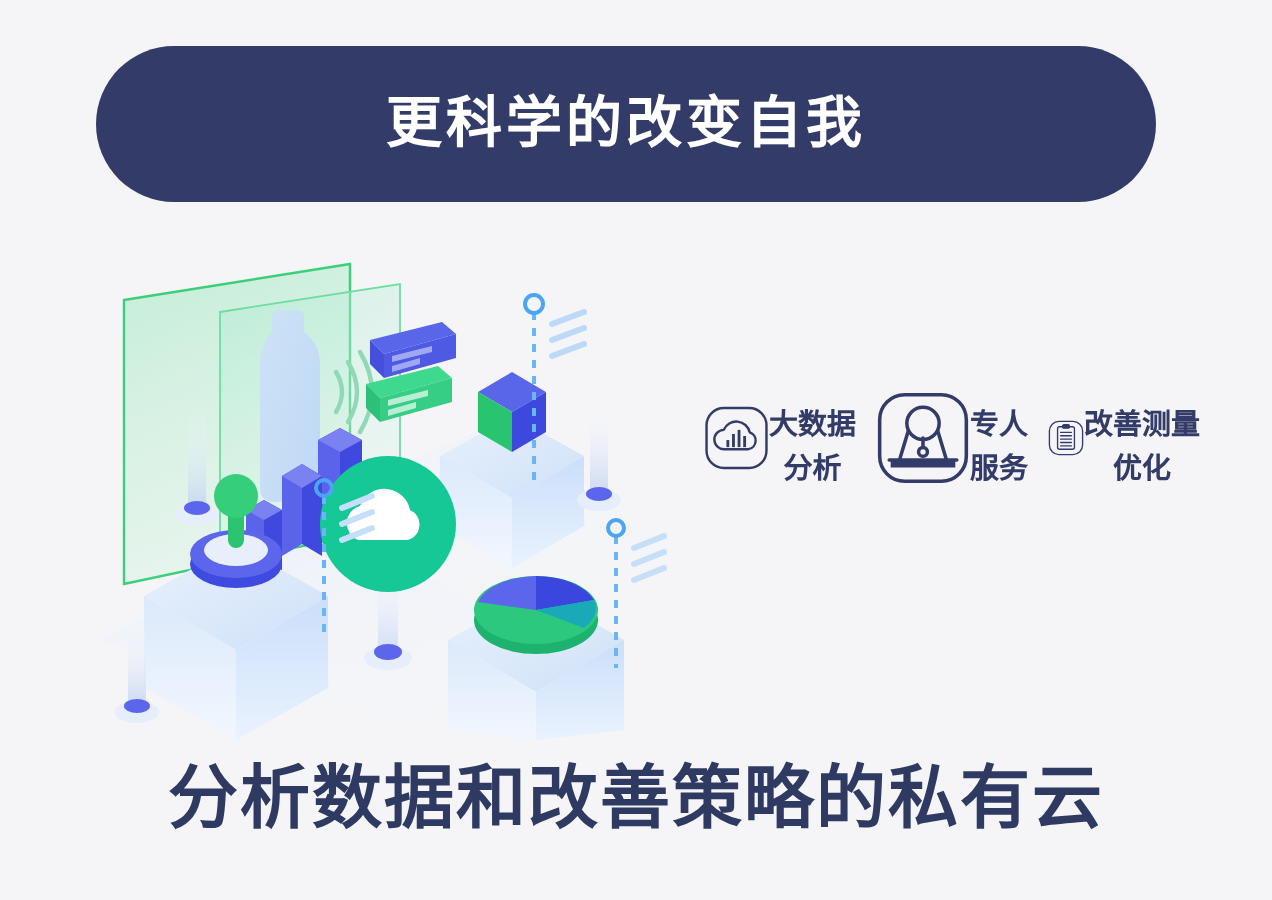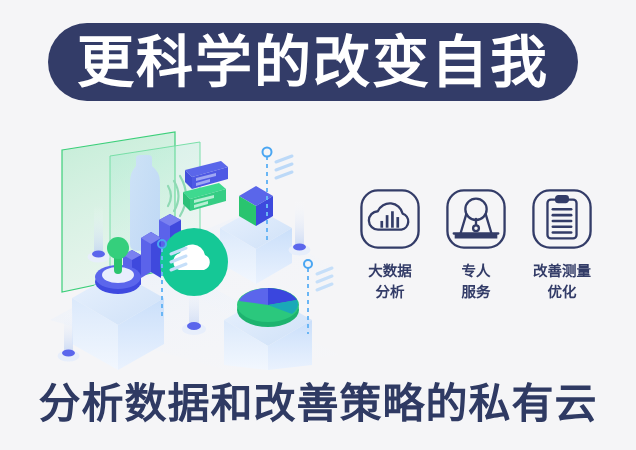--- a/index.html
+++ b/index.html
@@ -31,21 +31,21 @@
     height: 78px;
     background: #333c68;
     border-radius: 39px;
     display: flex;
     align-items: center;
     justify-content: center;
     box-sizing: border-box;
   }
   .banner-title {
     color: #ffffff;
-    font-size: 57px;
+    font-size: 28px;
     font-weight: 700;
     letter-spacing: 2px;
     line-height: 1;
     white-space: nowrap;
     font-family: "DejaVu Sans", "Liberation Sans", sans-serif;
   }
 
   
   .illustration {
     position: absolute;
@@ -62,21 +62,21 @@
     left: 352px;
     top: 188px;
     width: 248px;
     display: flex;
     gap: 6px;
     justify-content: space-between;
   }
   .feature {
     width: 76px;
     display: flex;
-    flex-direction: column;
+    flex-direction: row;
     align-items: center;
   }
   .feature-icon {
     width: 62px;
     height: 62px;
     display: block;
   }
   .feature-label {
     margin-top: 11px;
     color: #333c68;
@@ -89,21 +89,21 @@
   }
 
   
   .headline {
     position: absolute;
     left: 0;
     top: 383px;
     width: 636px;
     text-align: center;
     color: #2f3a63;
-    font-size: 42px;
+    font-size: 35px;
     font-weight: 700;
     letter-spacing: 1px;
     line-height: 1;
     white-space: nowrap;
     font-family: "DejaVu Sans", "Liberation Sans", sans-serif;
   }
 </style>
 </head>
 <body>
 

